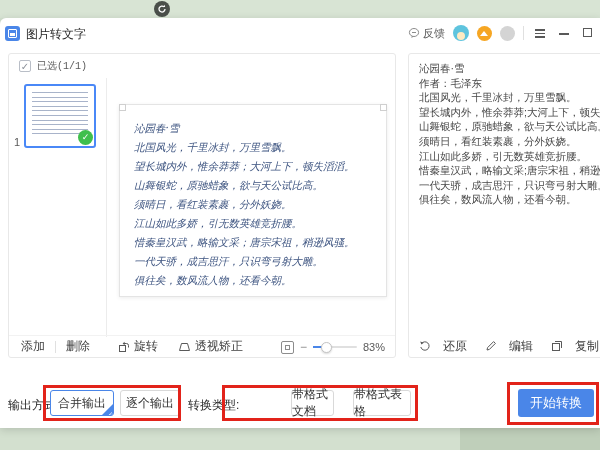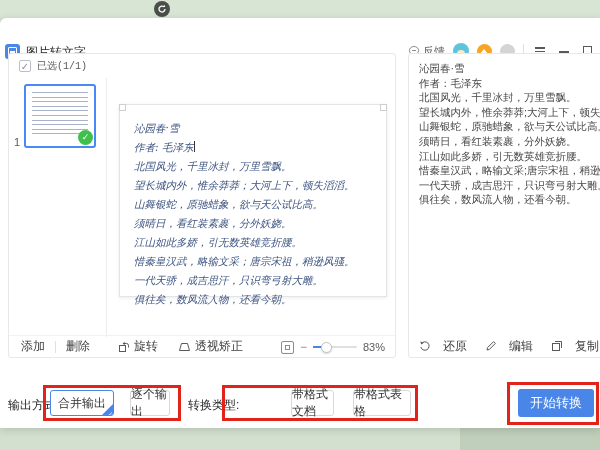--- a/index.html
+++ b/index.html
@@ -8,21 +8,21 @@
   .screen { position:relative; width:600px; height:450px; background:#d3e0cf; overflow:hidden; }
   .desk-top { position:absolute; left:0; top:0; width:600px; height:18px; background:#d8e4d4; }
   .desk-dark { position:absolute; left:460px; top:428px; width:140px; height:22px; background:#bfcfba; }
   .float-icon { position:absolute; left:154px; top:1px; width:16px; height:16px; border-radius:50%;
     background:#4a4f4a; display:flex; align-items:center; justify-content:center; }
 
   .window { position:absolute; left:0; top:18px; width:600px; height:410px; background:#fff;
     border-radius:6px 0 0 0; box-shadow:0 2px 8px rgba(0,0,0,.15); }
 
   
-  .titlebar { position:absolute; left:0; top:0; width:100%; height:30px;margin-top:18px; }
+  .titlebar { position:absolute; left:0; top:0; width:100%; height:30px; }
   .app-ico { position:absolute; left:5px; top:8px; width:15px; height:15px; border-radius:3px; background:#4a86e8; }
   .app-ico i { position:absolute; left:3px; top:3px; width:9px; height:9px; border:1px solid #fff; border-radius:1px; }
   .app-ico b { position:absolute; left:5px; top:7px; width:5px; height:3px; background:#fff; }
   .win-title { position:absolute; left:26px; top:8px; font-size:12px; color:#262626; }
   .tb-right { position:absolute; right:4px; top:0; height:30px; display:flex; align-items:center; gap:8px; }
   .fb { display:flex; align-items:center; gap:3px; font-size:11px; color:#595959; cursor:default;justify-content:space-between; }
   .circ { width:16px; height:16px; border-radius:50%; position:relative; }
   .c-avatar { background:#5ec4de; overflow:hidden; }
   .c-avatar i { position:absolute; left:4px; top:7px; width:8px; height:8px; border-radius:50%; background:#fdeac2; }
   .c-vip { background:#f6a623; width:15px; height:15px; }
@@ -165,21 +165,20 @@
           <div class="thumb-check">✓</div>
         </div>
       </div>
 
       <div class="preview-area">
         <div class="page">
           <span class="handle h-tl"></span>
           <span class="handle h-tr"></span>
           <div class="poem">
             <div class="pl"><span>沁园春·雪</span></div>
-            <div class="pl"><span>作者: 毛泽东</span><span class="caret"></span></div>
             <div class="pl"><span>北国风光，千里冰封，万里雪飘。</span></div>
             <div class="pl"><span>望长城内外，惟余莽莽；大河上下，顿失滔滔。</span></div>
             <div class="pl"><span>山舞银蛇，原驰蜡象，欲与天公试比高。</span></div>
             <div class="pl"><span>须晴日，看红装素裹，分外妖娆。</span></div>
             <div class="pl"><span>江山如此多娇，引无数英雄竞折腰。</span></div>
             <div class="pl"><span>惜秦皇汉武，略输文采；唐宗宋祖，稍逊风骚。</span></div>
             <div class="pl"><span>一代天骄，成吉思汗，只识弯弓射大雕。</span></div>
             <div class="pl"><span>俱往矣，数风流人物，还看今朝。</span></div>
           </div>
         </div>
@@ -268,21 +267,21 @@
       </div>
     </div>
 
     <div class="bbar">
       <span class="blab" style="left:8px">输出方式:</span>
       <div class="btn sel" style="left:50px; width:64px">
         <span>合并输出</span>
           <span class="fold"></span>
           <span class="fchk">✓</span>
       </div>
-      <div class="btn" style="left:130px; width:40px">
+      <div class="btn" style="left:120px; width:60px">
         <span>逐个输出</span>
       </div>
       <span class="blab" style="left:188px">转换类型:</span>
       <div class="btn" style="left:291px; width:43px">
         <span>带格式文档</span>
       </div>
       <div class="btn" style="left:353px; width:58px">
         <span>带格式表格</span>
       </div>
       <div class="start-btn">

